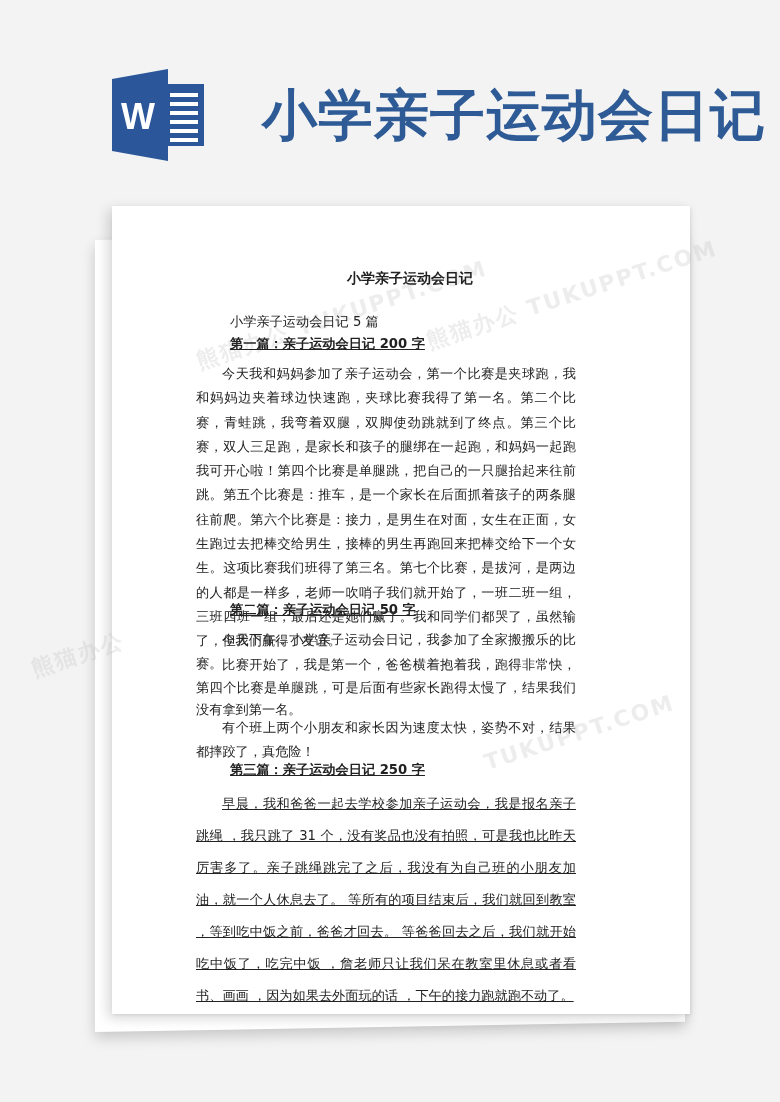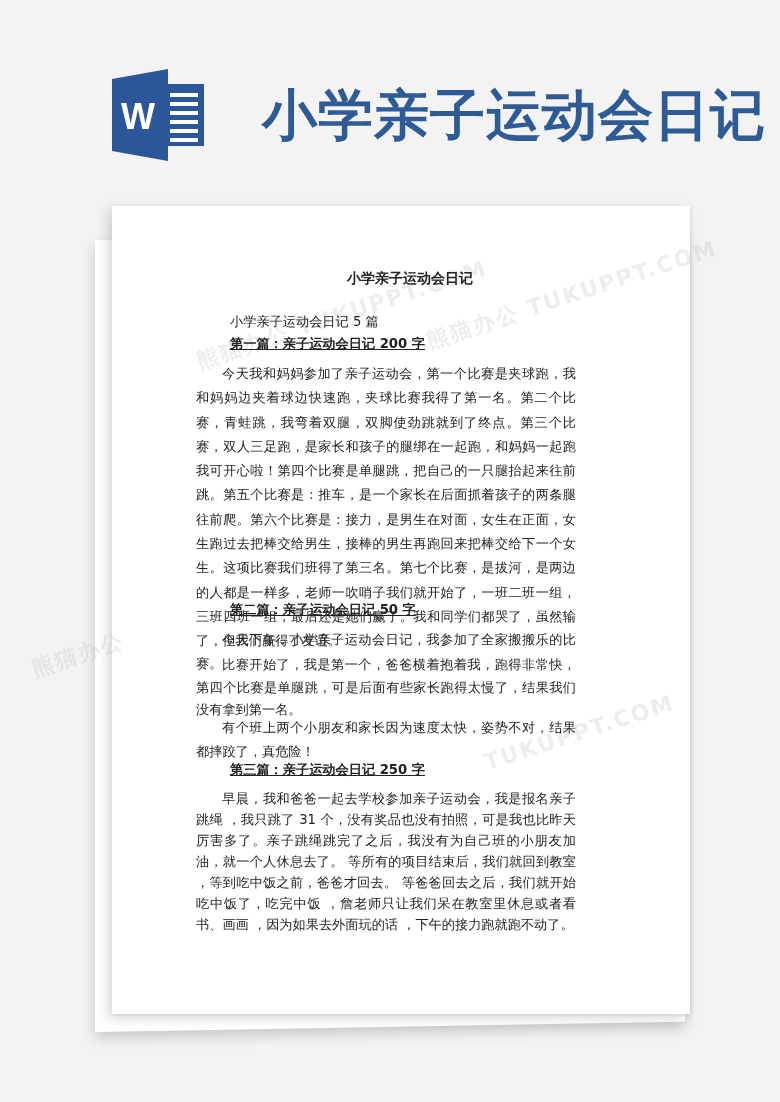--- a/index.html
+++ b/index.html
@@ -88,14 +88,14 @@
 
   <div class="h" style="top:66px;">第一篇：亲子运动会日记 200 字</div>
   <p class="p" style="top:88px;">今天我和妈妈参加了亲子运动会，第一个比赛是夹球跑，我和妈妈边夹着球边快速跑，夹球比赛我得了第一名。第二个比赛，青蛙跳，我弯着双腿，双脚使劲跳就到了终点。第三个比赛，双人三足跑，是家长和孩子的腿绑在一起跑，和妈妈一起跑我可开心啦！第四个比赛是单腿跳，把自己的一只腿抬起来往前跳。第五个比赛是：推车，是一个家长在后面抓着孩子的两条腿往前爬。第六个比赛是：接力，是男生在对面，女生在正面，女生跑过去把棒交给男生，接棒的男生再跑回来把棒交给下一个女生。这项比赛我们班得了第三名。第七个比赛，是拔河，是两边的人都是一样多，老师一吹哨子我们就开始了，一班二班一组，三班四班一组，最后还是她们赢了。我和同学们都哭了，虽然输了，但我们赢得了友谊。</p>
 
   <div class="h" style="top:332px;text-align:center;">第二篇：亲子运动会日记 50 字</div>
   <p class="p" style="top:354px;">今天下午，小学亲子运动会日记，我参加了全家搬搬乐的比赛。</p>
   <p class="p" style="top:380px;line-height:22.5px;">比赛开始了，我是第一个，爸爸横着抱着我，跑得非常快，第四个比赛是单腿跳，可是后面有些家长跑得太慢了，结果我们没有拿到第一名。</p>
   <p class="p" style="top:442px;line-height:24px;">有个班上两个小朋友和家长因为速度太快，姿势不对，结果都摔跤了，真危险！</p>
 
   <div class="h" style="top:492px;">第三篇：亲子运动会日记 250 字</div>
-  <p class="p" style="top:514px;line-height:21px;">早晨，我和爸爸一起去学校参加亲子运动会，我是报名亲子跳绳 ，我只跳了 31 个，没有奖品也没有拍照，可是我也比昨天厉害多了。亲子跳绳跳完了之后，我没有为自己班的小朋友加油，就一个人休息去了。 等所有的项目结束后，我们就回到教室 ，等到吃中饭之前，爸爸才回去。 等爸爸回去之后，我们就开始吃中饭了，吃完中饭 ，詹老师只让我们呆在教室里休息或者看书、画画 ，因为如果去外面玩的话 ，下午的接力跑就跑不动了。</p>
+  <p class="p" style="top:514px;line-height:32px;text-decoration:underline;">早晨，我和爸爸一起去学校参加亲子运动会，我是报名亲子跳绳 ，我只跳了 31 个，没有奖品也没有拍照，可是我也比昨天厉害多了。亲子跳绳跳完了之后，我没有为自己班的小朋友加油，就一个人休息去了。 等所有的项目结束后，我们就回到教室 ，等到吃中饭之前，爸爸才回去。 等爸爸回去之后，我们就开始吃中饭了，吃完中饭 ，詹老师只让我们呆在教室里休息或者看书、画画 ，因为如果去外面玩的话 ，下午的接力跑就跑不动了。</p>
 </div>
 
 </body></html>

